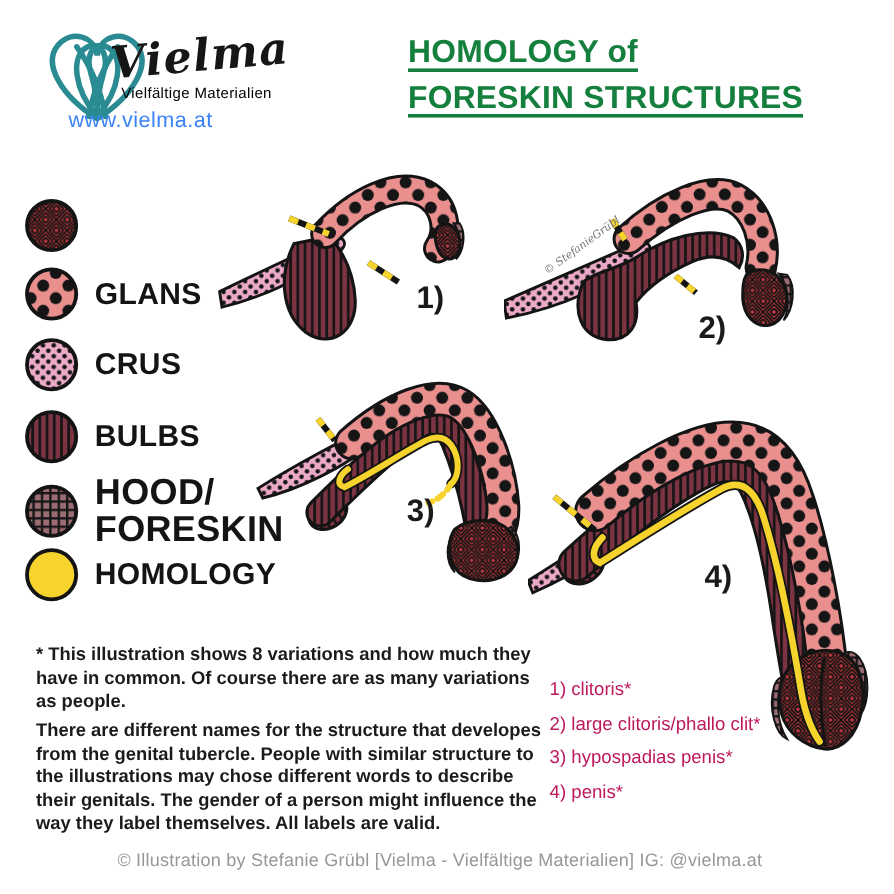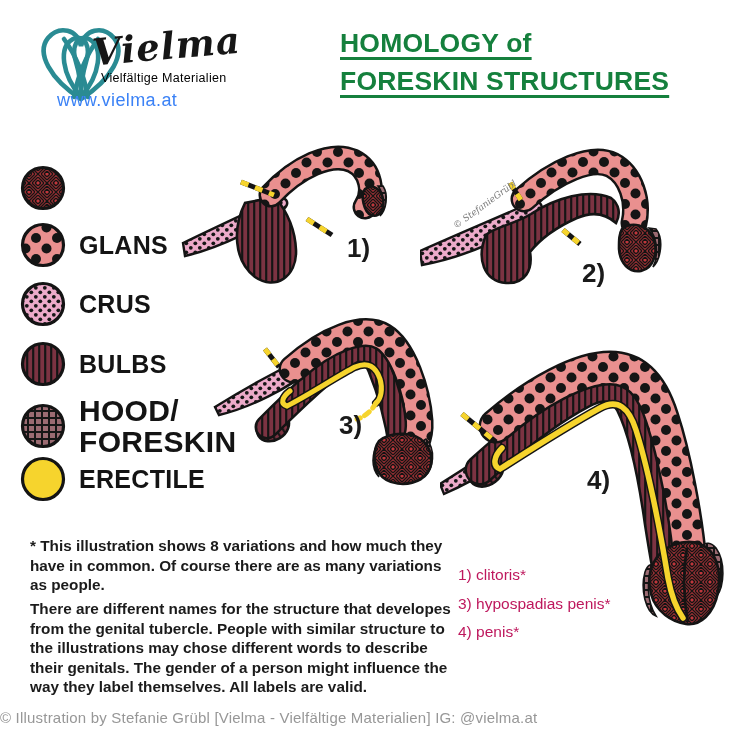--- a/index.html
+++ b/index.html
@@ -16,21 +16,21 @@
   
   .title{width:340px;text-align:left;font-weight:bold;font-size:26.5px;line-height:1.45;color:#15803d;letter-spacing:.2px;}
   .title span{text-decoration:underline;text-decoration-thickness:2.5px;text-underline-offset:5px;}
   
   .legend-row{position:absolute;display:flex;align-items:center;height:46px;}
   .legend-row .lbl{margin-left:13px;font-weight:bold;font-size:25px;letter-spacing:.3px;}
   .legend-row .lbl2{font-size:30px;line-height:1.04;}
   
   .para{width:432px;font-size:15.3px;font-weight:bold;line-height:1.28;color:#1b1b1b;}
   .variant-item{font-size:15.5px;color:#be185d;margin-bottom:10.5px;}
-  .footer{width:733px;text-align:left;font-size:15px;color:#979797;letter-spacing:.2px;}
+  .footer{width:733px;text-align:center;font-size:15px;color:#979797;letter-spacing:.2px;}
   svg text.figlabel{font-family:"Liberation Sans",sans-serif;font-weight:bold;font-size:26px;fill:#1a1a1a;}
   svg text.wm{font-family:"DejaVu Serif",serif;font-style:italic;font-size:9px;fill:#787878;}
 </style>
 </head>
 <body>
 
 <div class="page">
 
   <svg width="0" height="0" style="position:absolute" aria-hidden="true">
     <defs>
@@ -113,21 +113,21 @@
       <span class="lbl lbl2">
         <span>HOOD/</span><br>
         <span>FORESKIN</span>
       </span>
     </div>
 
     <div class="legend-row" style="top:291px">
       <svg width="46" height="46">
         <circle cx="23" cy="23" r="20.5" fill="#f6d42d" stroke="#141414" stroke-width="3.2"></circle>
       </svg>
-      <span class="lbl">ERECTILE</span>
+      <span class="lbl">HOMOLOGY</span>
     </div>
   </div>
 
   <svg class="abs" style="left:175px;top:115px" width="220" height="175" viewBox="0 0 220 175">
     <path d="M8 128 C45 110 80 94 101 84 C110 80 116 87 109 94 C86 113 44 133 10 141 Z" fill="url(#pat-crus)" stroke="#141414" stroke-width="2.4"></path>
     <path d="M70 88 C58 112 58 145 80 162 C100 176 122 162 121 135 C120 112 110 94 100 82 C90 84 80 86 70 88 Z" fill="url(#pat-bulbs)" stroke="#141414" stroke-width="2.6"></path>
     <path d="M96 80 C122 52 156 36 178 46 C196 55 200 78 190 92" fill="none" stroke="#141414" stroke-width="25" stroke-linecap="round"></path>
     <path d="M96 80 C122 52 156 36 178 46 C196 55 200 78 190 92" fill="none" stroke="url(#pat-shaft)" stroke-width="20" stroke-linecap="round"></path>
     <path d="M203 71 C209 79 210 93 205 101 C211 95 214 80 208 71 Z" fill="url(#pat-hood)" stroke="#141414" stroke-width="1.6"></path>
     <path d="M190 74 C198 68 206 74 208 84 C210 95 204 103 196 100 C189 97 185 80 190 74 Z" fill="url(#pat-glans)" stroke="#141414" stroke-width="2.6"></path>
@@ -199,19 +199,20 @@
       <path d="M22 84 L56 112" stroke="#f6d42d" stroke-width="5" stroke-dasharray="8 7"></path>
     </g>
     <text class="figlabel" x="147" y="159">4)</text>
   </svg>
 
   <div class="abs para" style="left:30px;top:536px">* This illustration shows 8 variations and how much they have in common. Of course there are as many variations as people.</div>
   <div class="abs para" style="left:30px;top:599px">There are different names for the structure that developes from the genital tubercle. People with similar structure to the illustrations may chose different words to describe their genitals. The gender of a person might influence the way they label themselves. All labels are valid.</div>
 
   <div class="abs" style="left:458px;top:566px">
     <div class="variant-item">1) clitoris*</div>
+    <div class="variant-item">2) large clitoris/phallo clit*</div>
     <div class="variant-item">3) hypospadias penis*</div>
     <div class="variant-item">4) penis*</div>
   </div>
 
   <div class="abs footer" style="left:0;top:709px">© Illustration by Stefanie Grübl [Vielma - Vielfältige Materialien] IG: @vielma.at</div>
 
 </div>
 
 </body></html>

